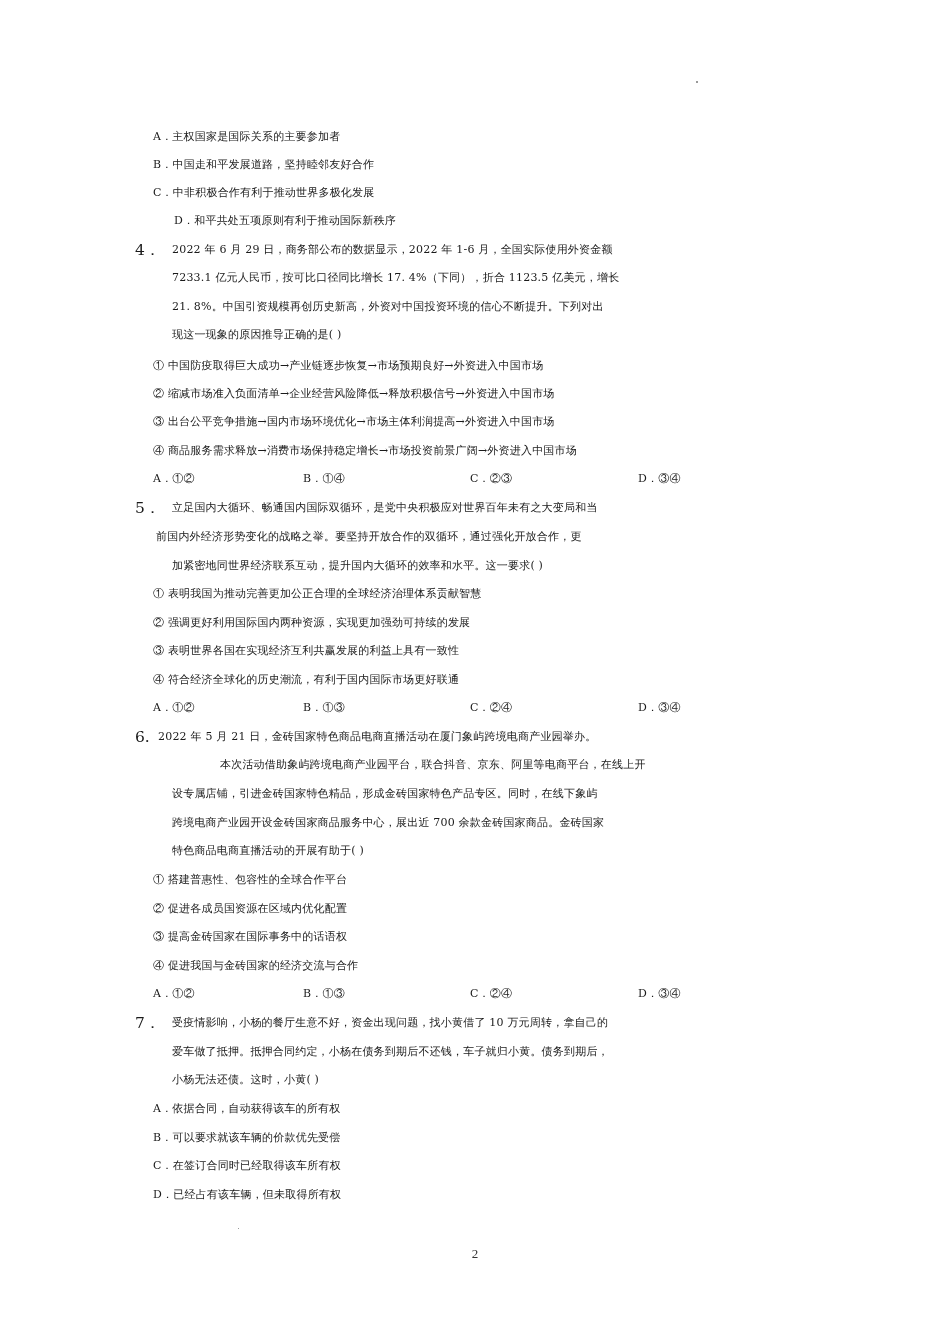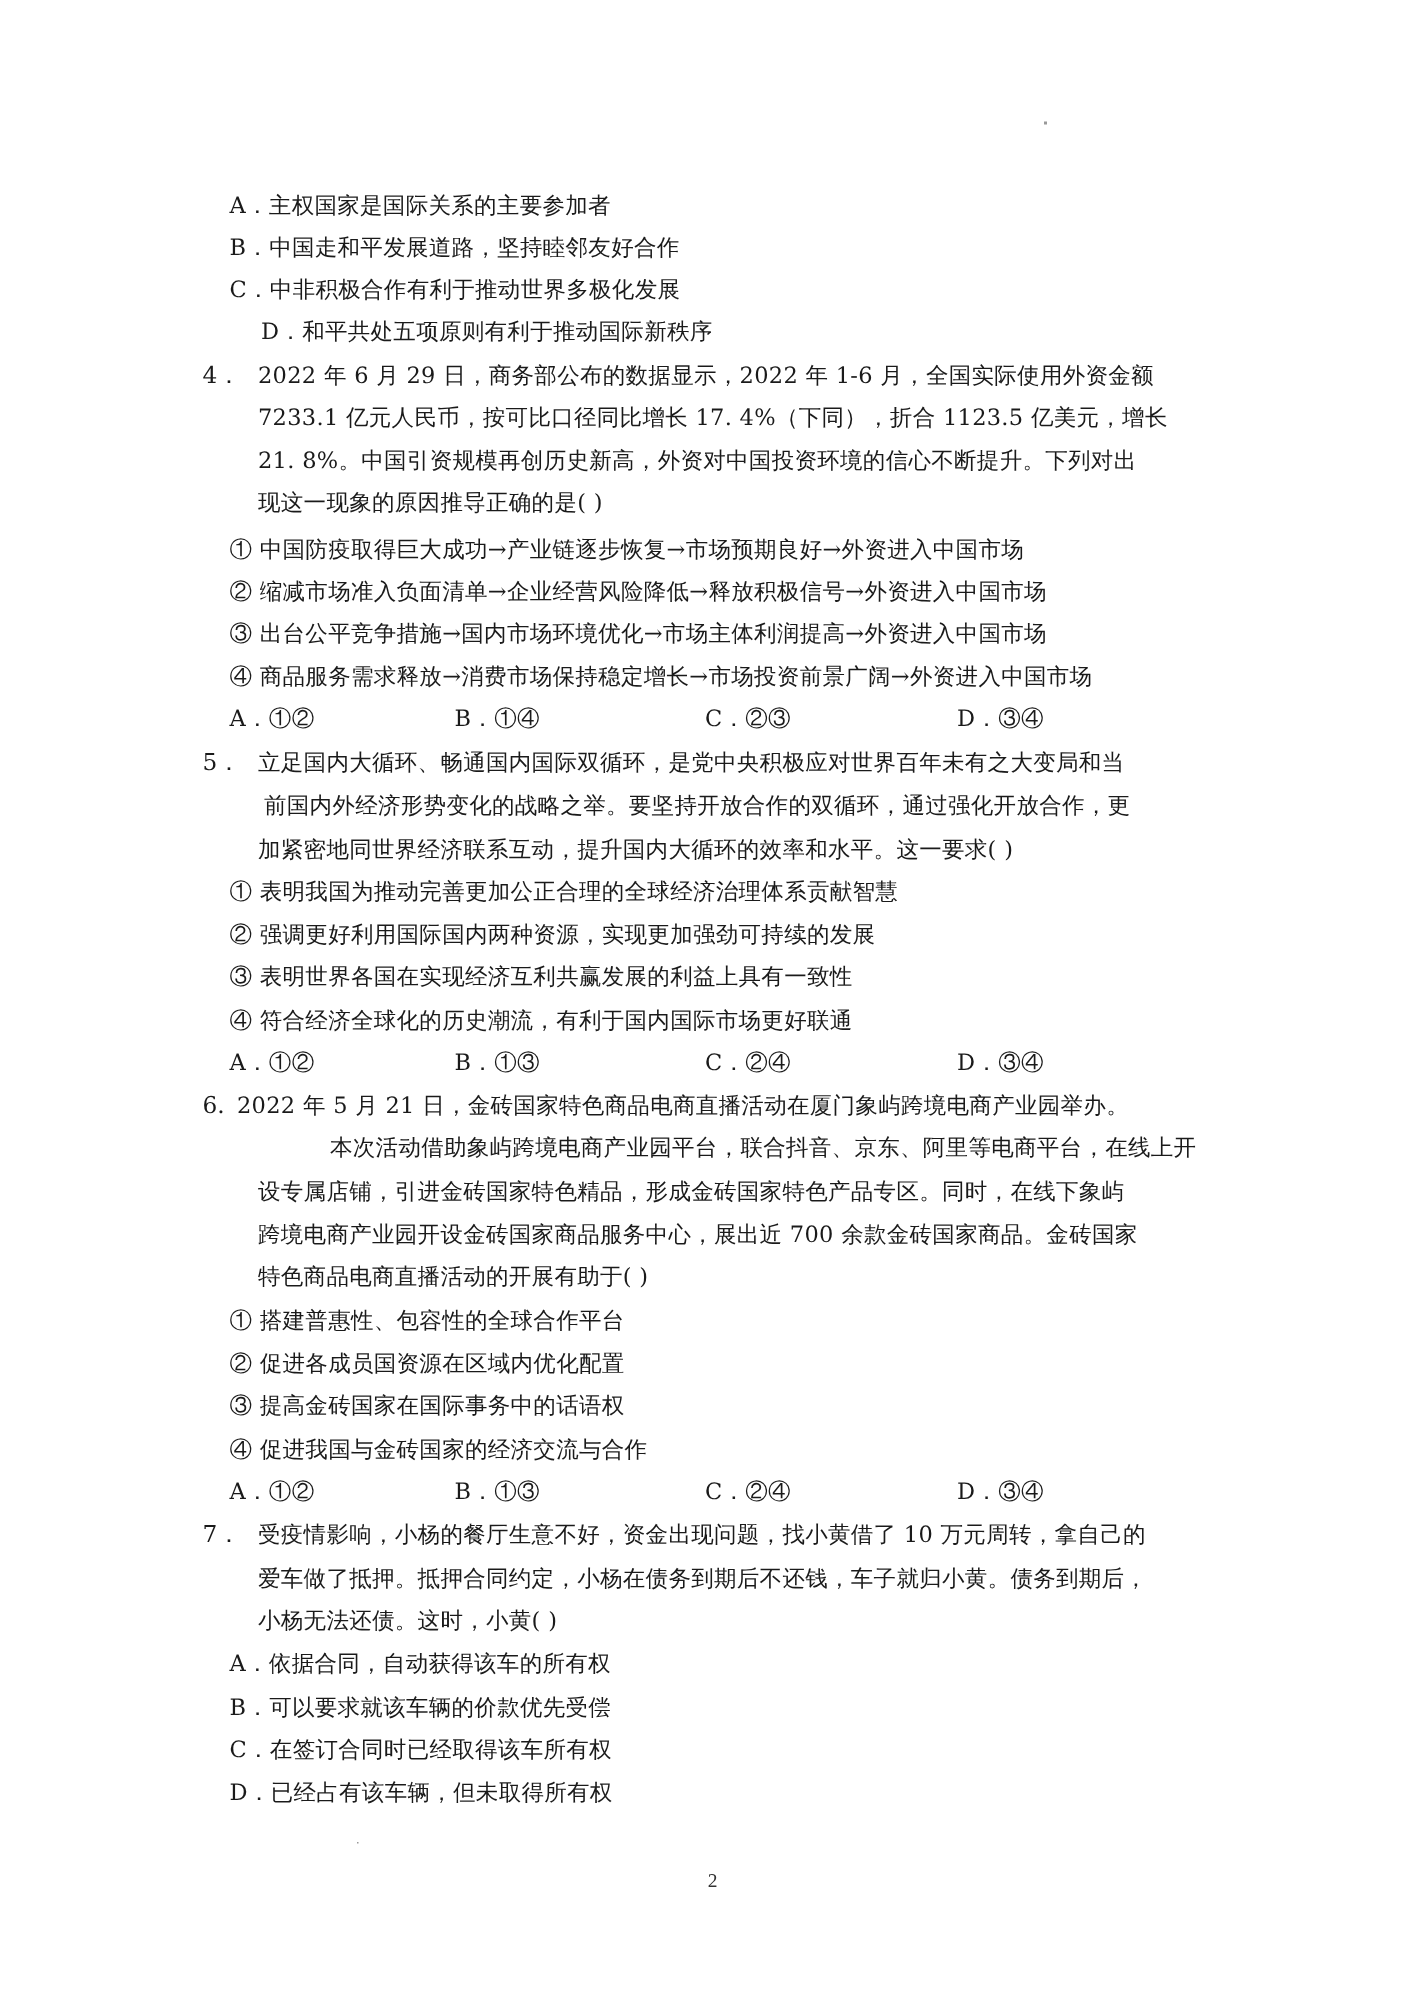--- a/index.html
+++ b/index.html
@@ -4,21 +4,21 @@
 <style>
   html, body { margin: 0; padding: 0; background: #ffffff; }
   body {
     width: 950px; height: 1344px; position: relative; overflow: hidden;
     font-family: "DejaVu Serif", "Liberation Serif", serif;
     color: #1a1a1a;
   }
   .dot { position: absolute; width: 2px; height: 2px; background: #999; }
   .page { position: absolute; left: 0; top: 0; width: 950px; }
   .line {
-    position: absolute; font-size: 15px; line-height: 20px; white-space: nowrap;
+    position: absolute; font-size: 11px; line-height: 20px; white-space: nowrap;
     letter-spacing: 0.2px;
   }
   .qnum { position: absolute; font-size: 15.5px; line-height: 20px; }
   .page-num {
     position: absolute; left: 0; width: 950px; text-align: center;
     top: 1246px; font-size: 13px; font-family: "Liberation Serif", serif; color: #333;
   }
 </style>
 </head>
 <body>
@@ -40,21 +40,21 @@
   <div class="line" style="left:153px;top:384px;">② 缩减市场准入负面清单→企业经营风险降低→释放积极信号→外资进入中国市场</div>
   <div class="line" style="left:153px;top:412px;text-align:center;">③ 出台公平竞争措施→国内市场环境优化→市场主体利润提高→外资进入中国市场</div>
   <div class="line" style="left:153px;top:441px;">④ 商品服务需求释放→消费市场保持稳定增长→市场投资前景广阔→外资进入中国市场</div>
   <div class="line" style="left:153px;top:469px;">A．①②</div>
   <div class="line" style="left:303px;top:469px;">B．①④</div>
   <div class="line" style="left:470px;top:469px;">C．②③</div>
   <div class="line" style="left:638px;top:469px;">D．③④</div>
 
   <div class="qnum" style="left:135px;top:498px;">5．</div>
   <div class="line" style="left:172px;top:498px;">立足国内大循环、畅通国内国际双循环，是党中央积极应对世界百年未有之大变局和当</div>
-  <div class="line" style="left:176px;top:527px;">前国内外经济形势变化的战略之举。要坚持开放合作的双循环，通过强化开放合作，更</div>
+  <div class="line" style="left:156px;top:527px;">前国内外经济形势变化的战略之举。要坚持开放合作的双循环，通过强化开放合作，更</div>
   <div class="line" style="left:172px;top:556px;">加紧密地同世界经济联系互动，提升国内大循环的效率和水平。这一要求(    )</div>
   <div class="line" style="left:153px;top:584px;">① 表明我国为推动完善更加公正合理的全球经济治理体系贡献智慧</div>
   <div class="line" style="left:153px;top:613px;">② 强调更好利用国际国内两种资源，实现更加强劲可持续的发展</div>
   <div class="line" style="left:153px;top:641px;">③ 表明世界各国在实现经济互利共赢发展的利益上具有一致性</div>
   <div class="line" style="left:153px;top:670px;">④ 符合经济全球化的历史潮流，有利于国内国际市场更好联通</div>
   <div class="line" style="left:153px;top:698px;">A．①②</div>
   <div class="line" style="left:303px;top:698px;">B．①③</div>
   <div class="line" style="left:470px;top:698px;">C．②④</div>
   <div class="line" style="left:638px;top:698px;">D．③④</div>
 

